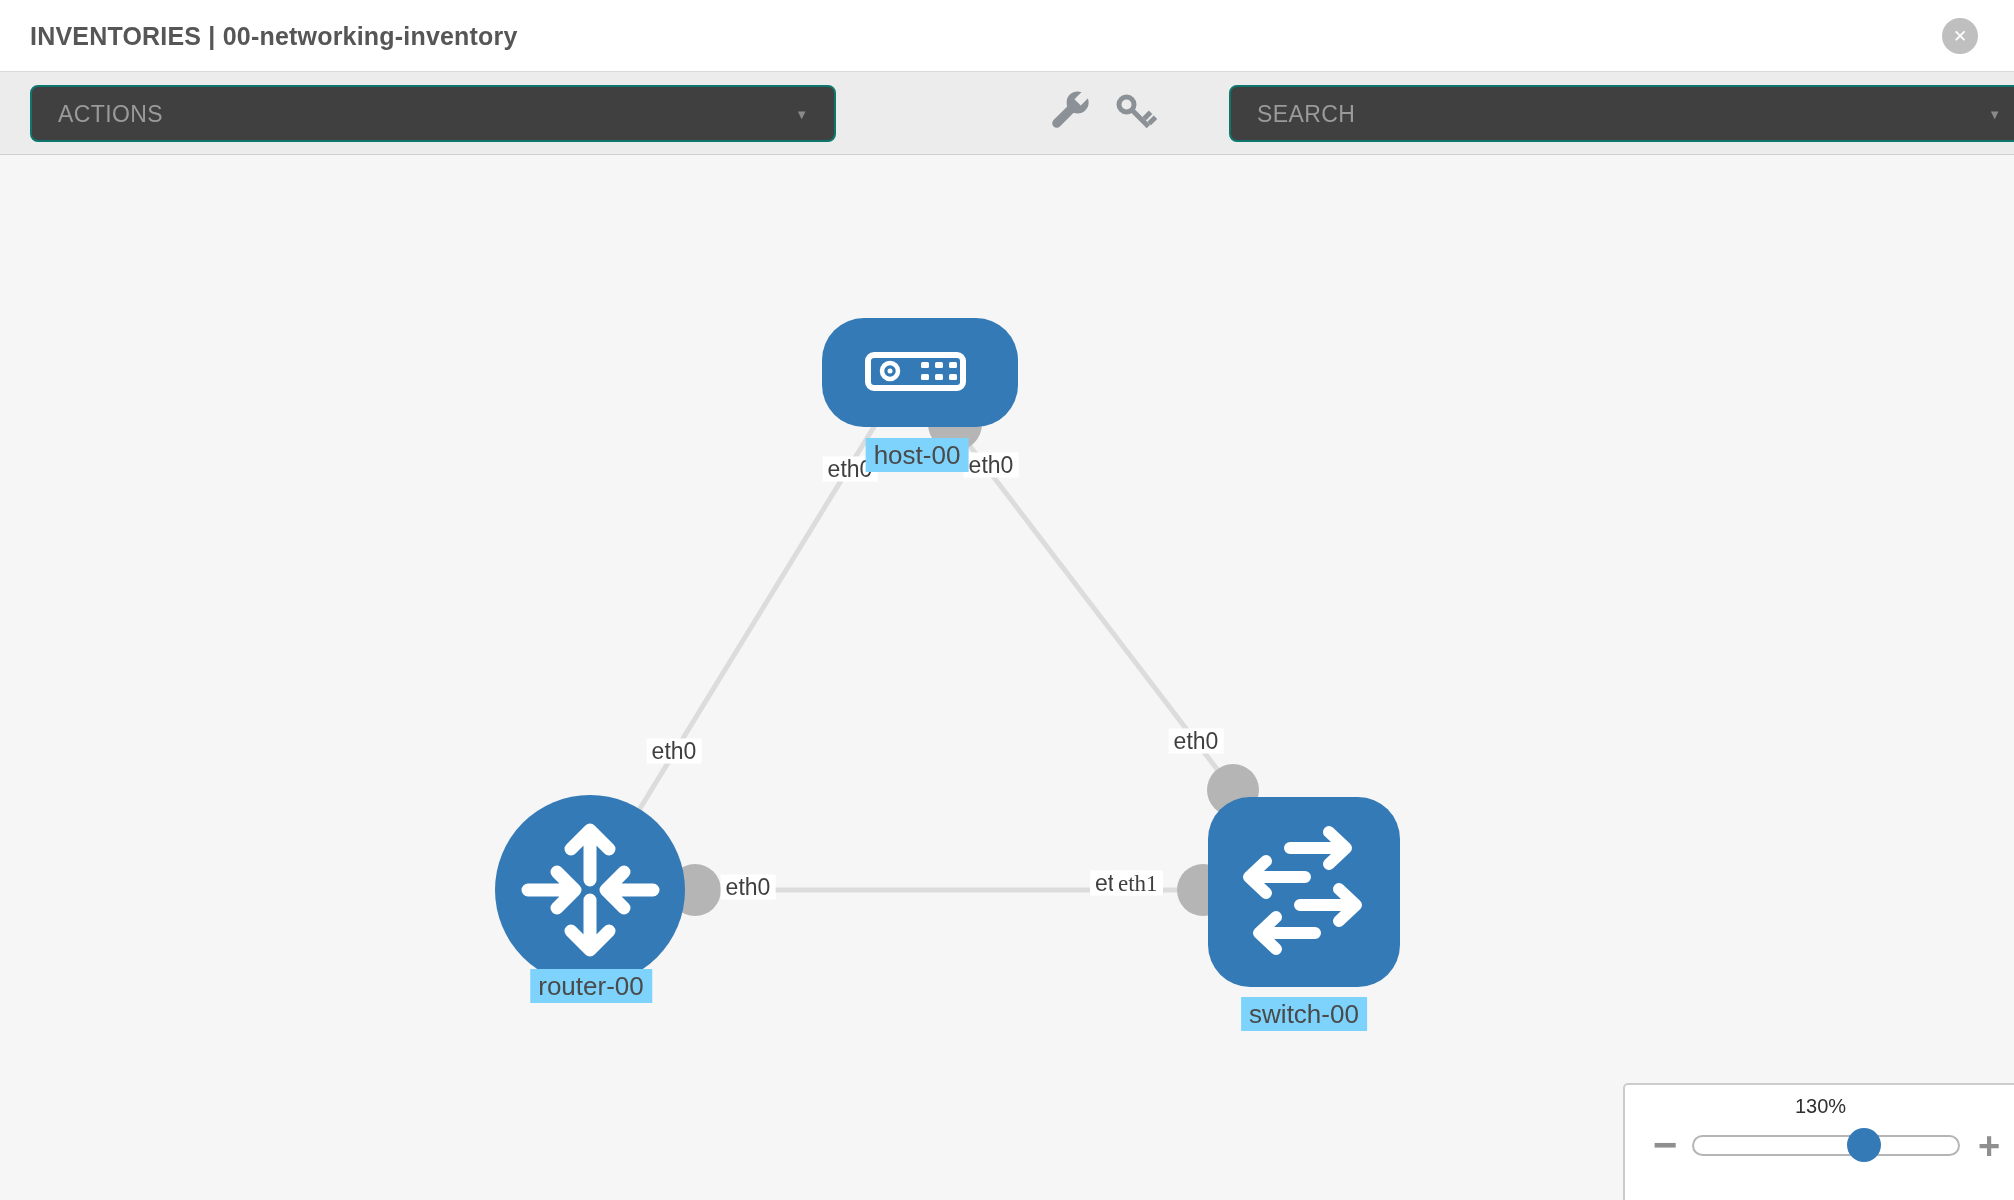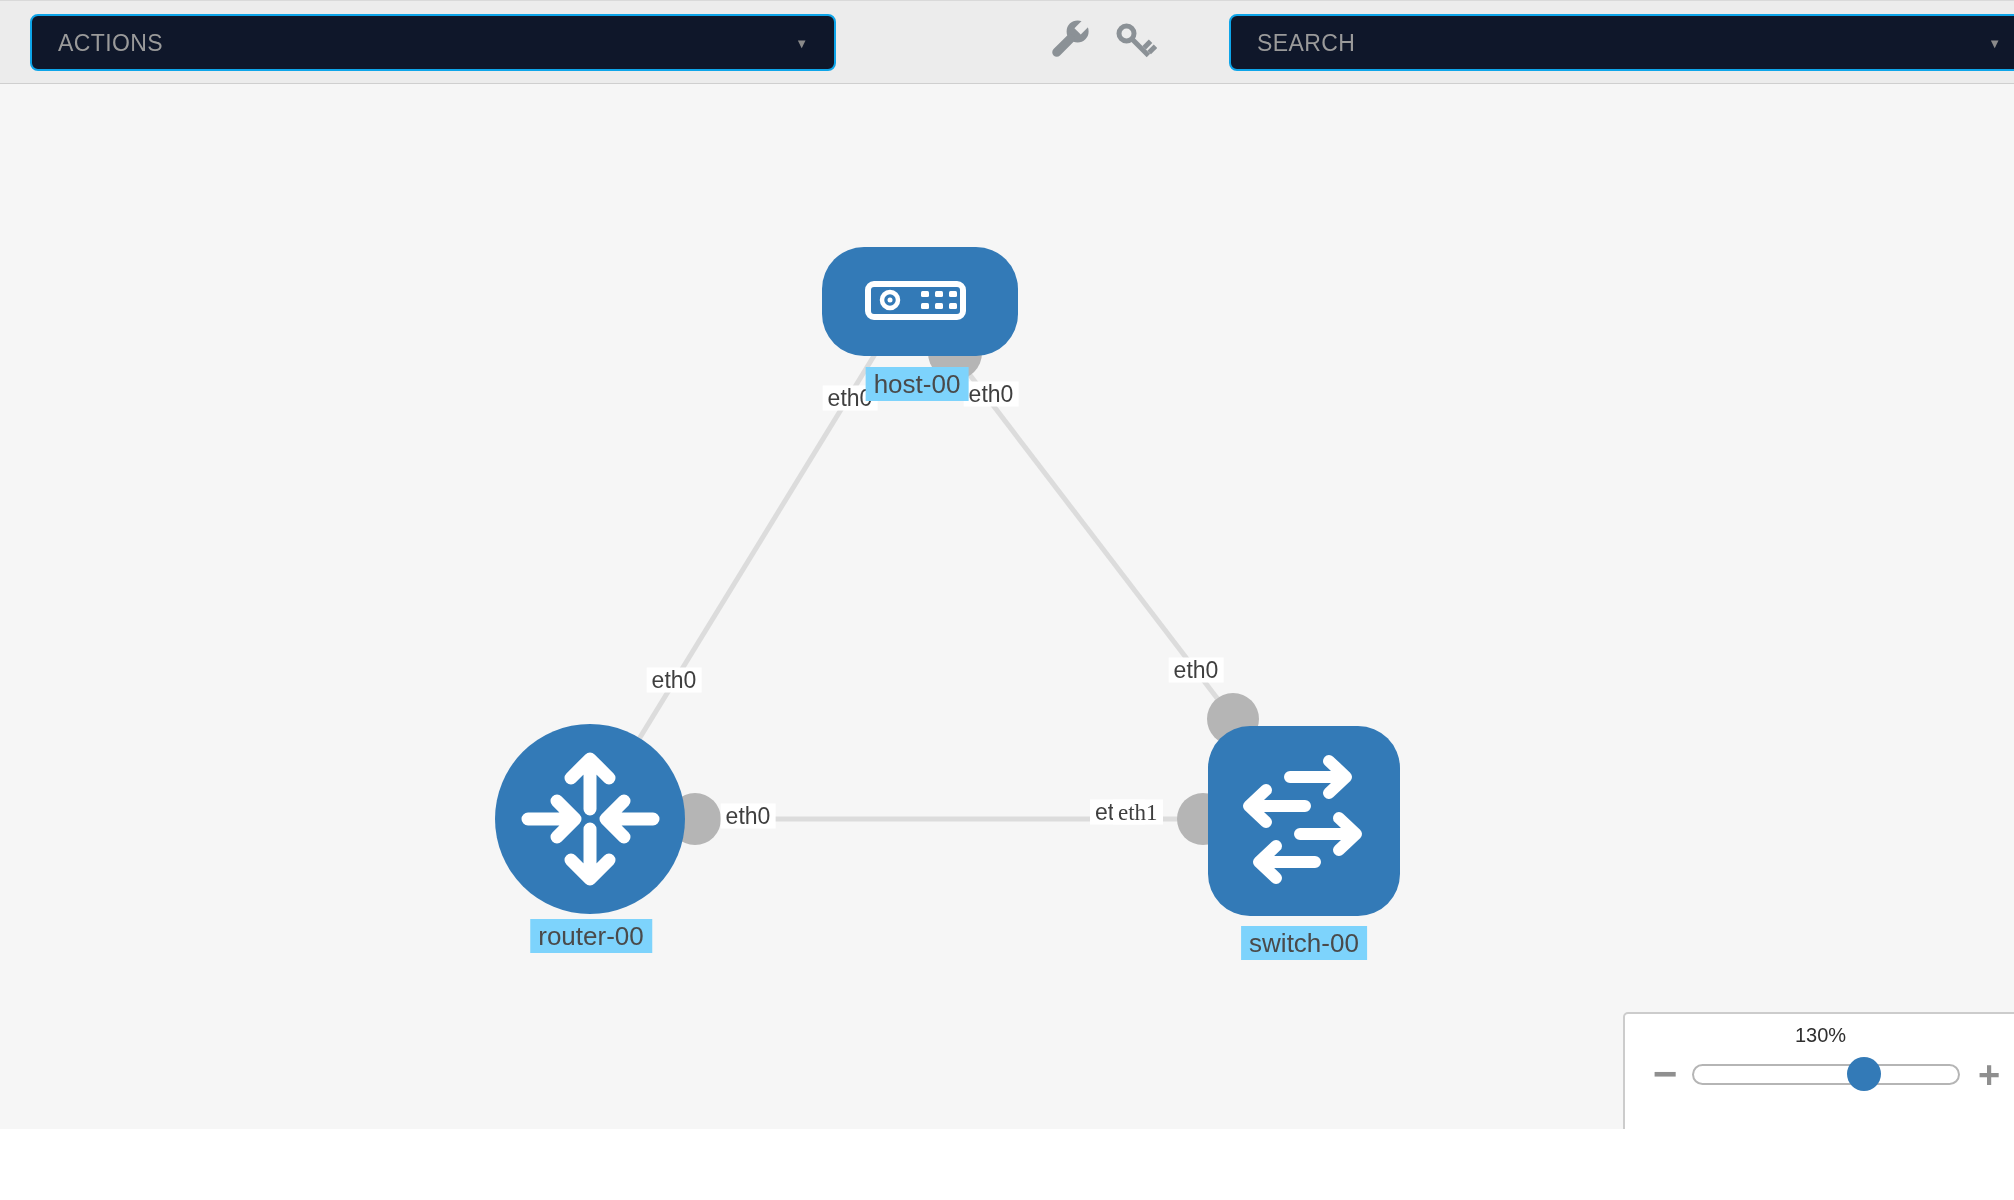--- a/index.html
+++ b/index.html
@@ -11,22 +11,22 @@
   .header { position:relative; height:71px; background:#fff; }
   .page-title { position:absolute; left:30px; top:50%; transform:translateY(-50%);
     font-size:25px; font-weight:700; color:#565656; letter-spacing:.2px; }
   .close-btn { position:absolute; left:1942px; top:18px; width:36px; height:36px;
     border-radius:50%; background:#bfbfbf; color:#fff; font-size:17px; font-weight:700;
     display:flex; align-items:center; justify-content:center; cursor:pointer; }
 
   
   .toolbar { position:relative; height:84px; background:#ececec;
     border-top:1px solid #d9d9d9; border-bottom:1px solid #cfcfcf; }
-  .dropdown { position:absolute; top:13px; height:57px; background:#0f172a;
-    border:2px solid #0ea5e9; border-radius:8px; cursor:pointer; }
+  .dropdown { position:absolute; top:13px; height:57px; background:#404040;
+    border:2px solid #0f766e; border-radius:8px; cursor:pointer; }
   .dropdown .dd-label { position:absolute; left:26px; top:50%; transform:translateY(-50%);
     font-size:23px; color:#9a9a9a; letter-spacing:.4px; }
   .dropdown .caret { position:absolute; right:26px; top:50%; transform:translateY(-50%);
     font-size:13px; color:#8a8a8a; }
   .dd-actions { left:30px;  width:806px; }
   .dd-search  { left:1183px; width:800px;margin-left:46px; }
   .icon-btn { position:absolute; top:17px; width:48px; height:48px; cursor:pointer;
     display:flex; align-items:center; justify-content:center; }
   .btn-wrench { left:1043px; }
   .btn-key    { left:1111px; }
@@ -54,20 +54,26 @@
   .zoom-track { position:absolute; left:67px; top:50px; width:268px; height:21px;
     background:#fff; border:2px solid #b5b5b5; border-radius:11px; cursor:pointer; }
   .zoom-thumb { position:absolute; left:222px; top:43px; width:34px; height:34px;
     border-radius:50%; background:#337ab7; cursor:grab; }
 </style>
 </head>
 <body>
 
 <div class="app">
 
+  <div class="header">
+    <div class="page-title">INVENTORIES | 00-networking-inventory</div>
+    <div class="close-btn">
+      <span>✕</span>
+    </div>
+  </div>
 
   <div class="toolbar">
     <div class="dropdown dd-actions">
       <span class="dd-label">ACTIONS</span>
       <span class="caret">▼</span>
     </div>
 
     <div class="icon-btn btn-wrench">
       <svg width="44" height="44" viewBox="-22 -22 44 44">
         <g transform="rotate(45)">
@@ -150,21 +156,21 @@
 
     <div class="lbl ctr" style="left:850px; top:314px;">eth0</div>
     <div class="lbl ctr" style="left:991px; top:310px;">eth0</div>
     <div class="lbl ctr" style="left:674px; top:596px;">eth0</div>
     <div class="lbl ctr" style="left:748px; top:732px;">eth0</div>
     <div class="lbl ctr" style="left:1196px; top:586px;">eth0</div>
     <div class="lbl vctr" style="left:1090px; top:728px; z-index:1;">eth0</div>
     <div class="lbl vctr" style="left:1113px; top:728px; z-index:2;font-family:Liberation Serif, serif;">eth1</div>
 
     <div class="node-lbl" style="left:917px; top:300px;">host-00</div>
-    <div class="node-lbl" style="left:591px; top:852px;">router-00</div>
+    <div class="node-lbl" style="left:591px; top:831px;">router-00</div>
     <div class="node-lbl" style="left:1304px; top:859px;">switch-00</div>
 
     <div class="zoom-panel">
       <div class="zoom-level">130%</div>
       <div class="zoom-minus">
         <span>−</span>
       </div>
       <div class="zoom-track"></div>
       <div class="zoom-thumb"></div>
       <div class="zoom-plus">

